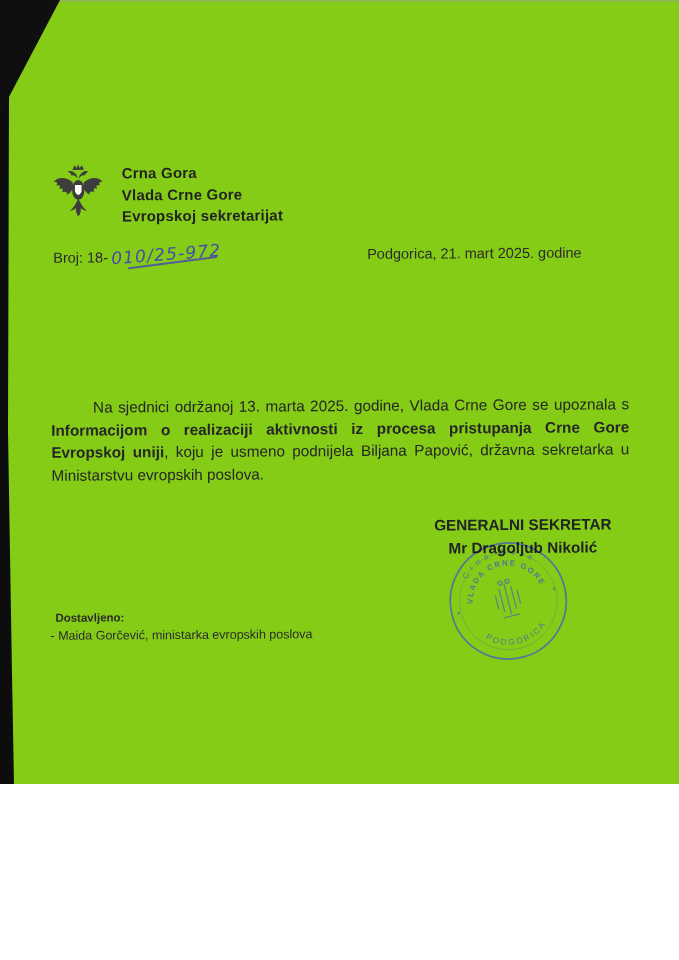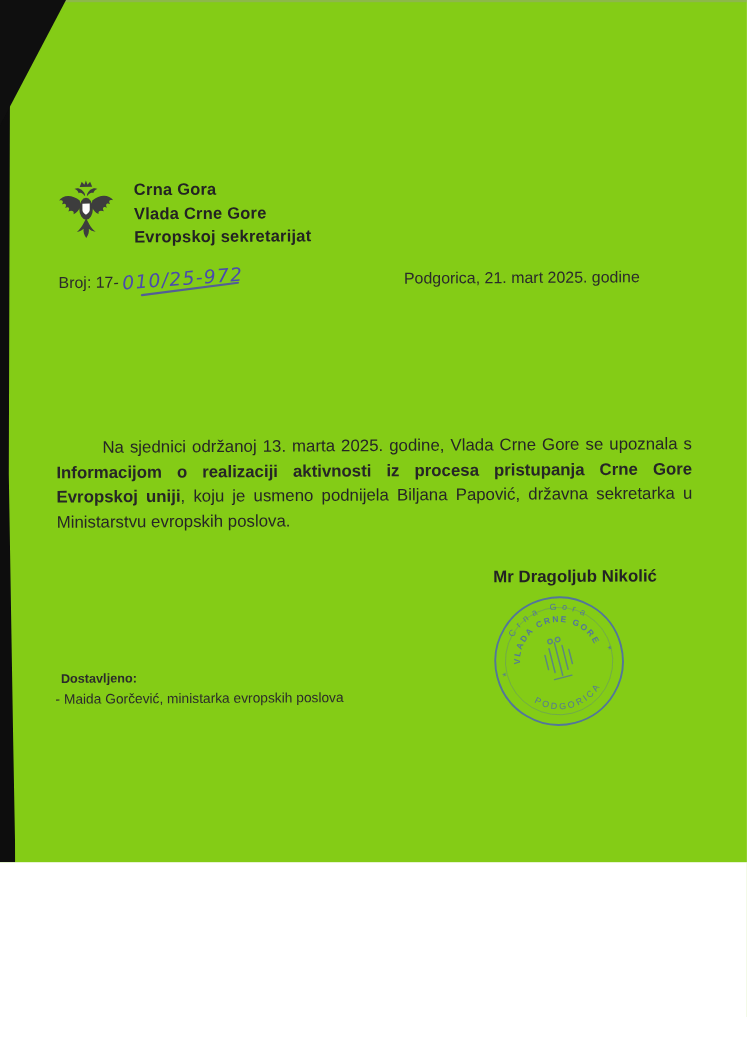--- a/index.html
+++ b/index.html
@@ -66,27 +66,28 @@
           <path d="M53 48 h14 v12 c0 6 -7 9 -7 9 s-7 -3 -7 -9 Z" fill="#fcfcfb"></path>
         </svg>
       </div>
       <div class="lh-text">
         <div>Crna Gora</div>
         <div>Vlada Crne Gore</div>
         <div>Evropskoj sekretarijat</div>
       </div>
     </header>
 
-    <div class="ref"><span>Broj: 17-</span><span class="handwritten">010/25-972</span></div>
+    <div class="ref"><span>Broj: 18-</span><span class="handwritten">010/25-972</span></div>
 
     <div class="dateline">Podgorica, 21. mart 2025. godine</div>
 
     <p class="body-par"><span>Na sjednici održanoj 13. marta 2025. godine, Vlada Crne Gore se upoznala s </span><span class="b">Informacijom o realizaciji aktivnosti iz procesa pristupanja Crne Gore Evropskoj uniji</span><span>, koju je usmeno podnijela Biljana Papović, državna sekretarka u Ministarstvu evropskih poslova.</span></p>
 
     <div class="sig">
+      <div>GENERALNI SEKRETAR</div>
       <div>Mr Dragoljub Nikolić</div>
     </div>
 
     <div class="dist">
       <div class="dist-head">Dostavljeno:</div>
       <div class="dist-item">- Maida Gorčević, ministarka evropskih poslova</div>
     </div>
 
     <div class="stamp">
       <svg viewBox="0 0 120 120" width="122" height="122" aria-hidden="true">

